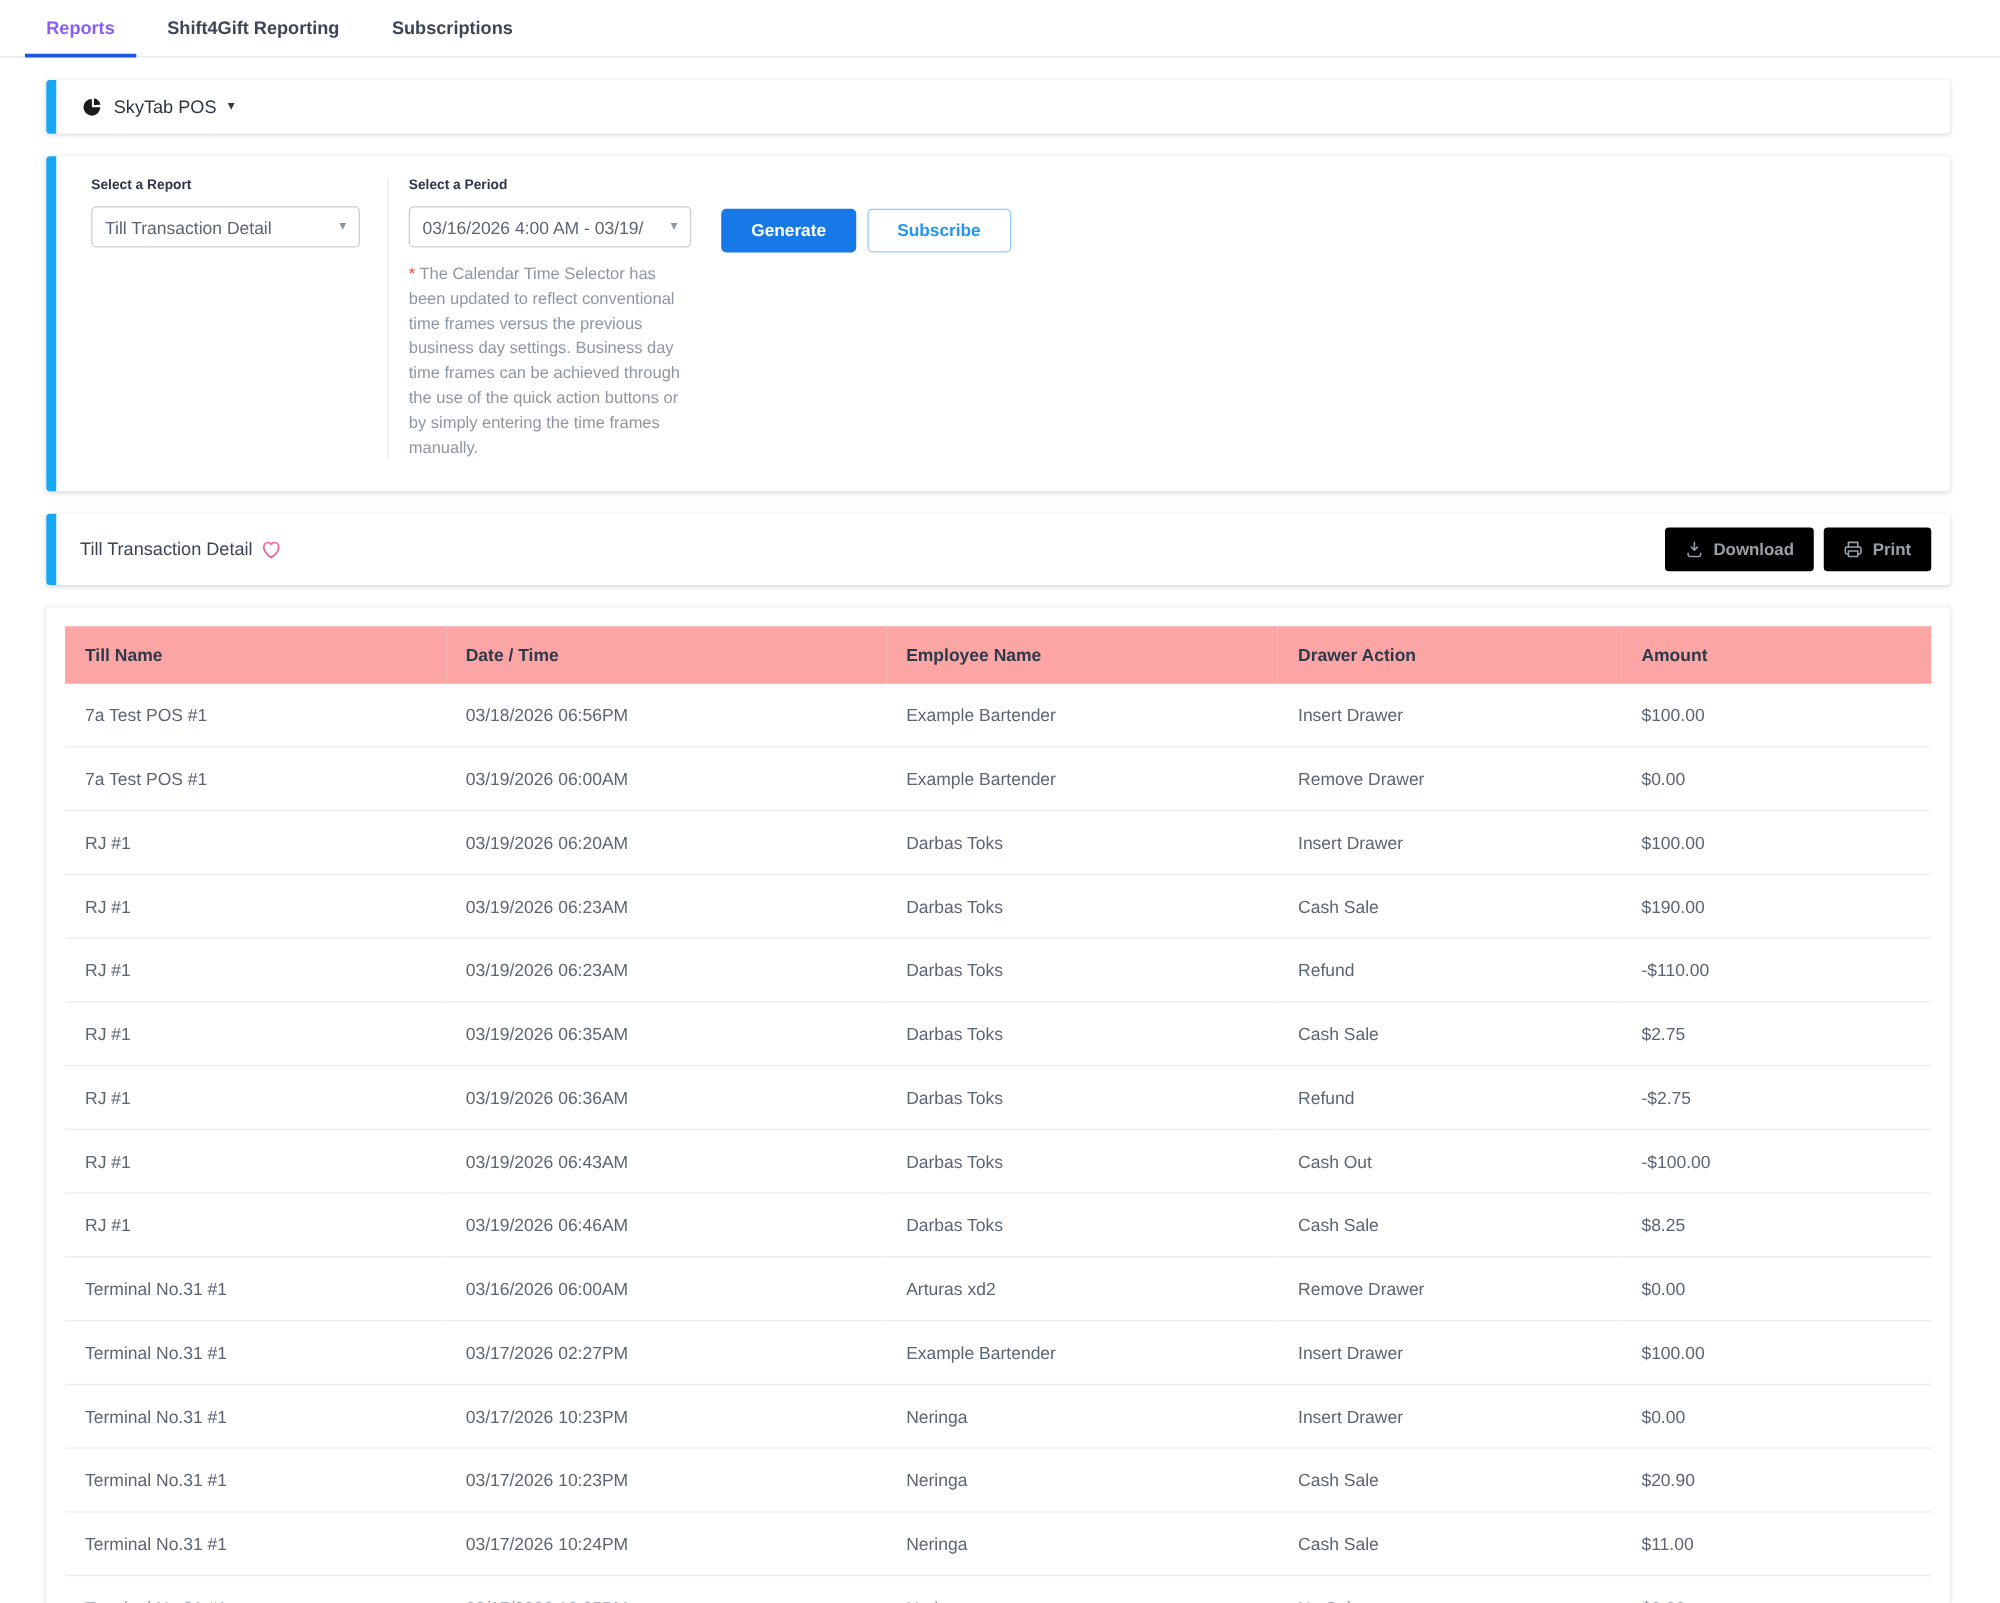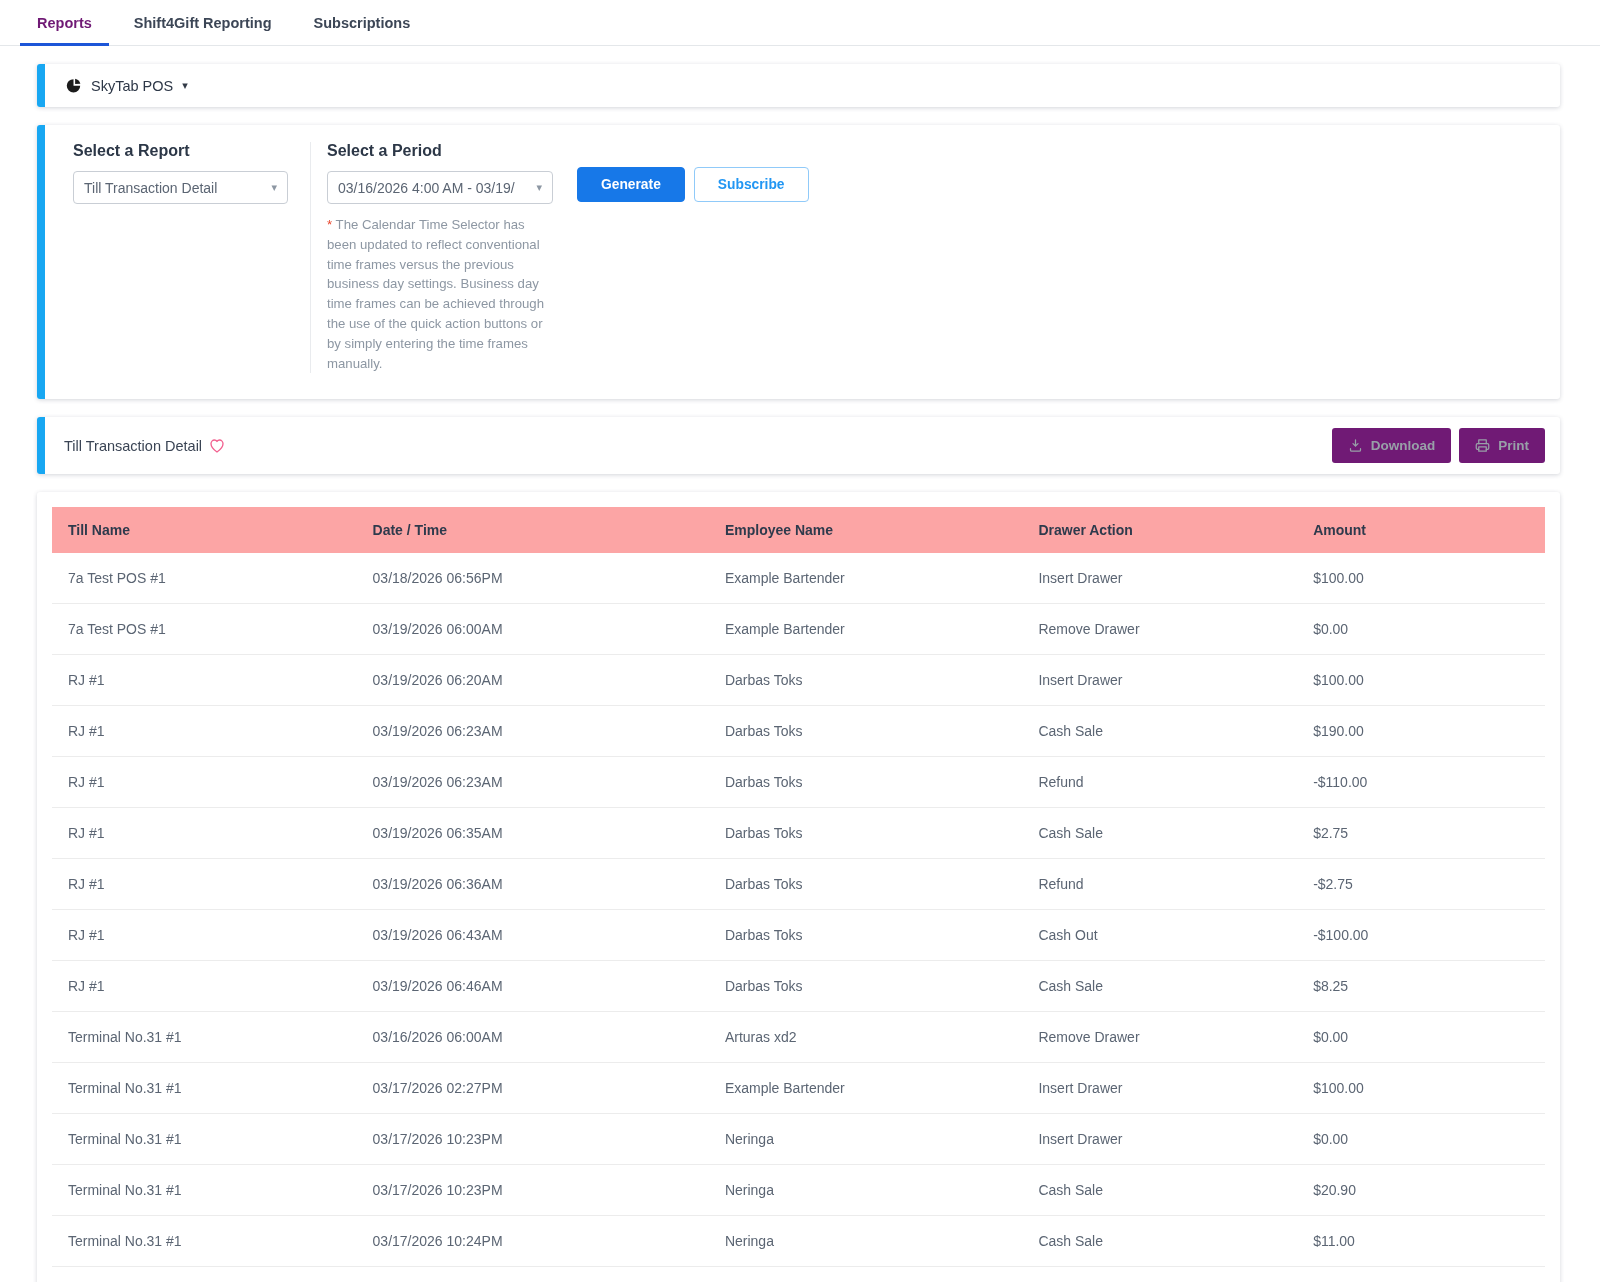--- a/index.html
+++ b/index.html
@@ -29,21 +29,21 @@
     display:flex;align-items:center;
     padding:0 17px;
     font-size:14.5px;
     font-weight:bold;
     color:#3c4656;
     position:relative;
     cursor:pointer;
     margin-right:8px;
     white-space:nowrap;
   }
-  .tab.active{color:#701a75;}
+  .tab.active{color:#8b5cf6;}
   .tab.active::after{
     content:"";
     position:absolute;left:0;right:0;bottom:-1px;
     height:3px;background:var(--tab-line);
   }
 
   
   .card{
     display:flex;
     margin:18px 40px 0 37px;
@@ -73,21 +73,21 @@
   .form-content{
     display:flex;
     align-items:flex-start;
     padding:17px 0 26px 28px;
     width:100%;
   }
   .form-col{display:flex;flex-direction:column;}
   .col-report{width:237px;padding-right:22px;}
   .col-period{width:243px;padding-left:16px;border-left:1px solid #e9ebee;}
   .form-label{
-    font-size:16px;font-weight:bold;color:#2c3747;
+    font-size:11px;font-weight:bold;color:#2c3747;
     margin-bottom:11px;
   }
   .select-box{
     height:33px;
     border:1px solid #c9ced5;
     border-radius:4px;
     display:flex;align-items:center;justify-content:space-between;
     padding:0 10px;
     font-size:14px;color:#5b6573;
     cursor:pointer;
@@ -124,21 +124,21 @@
     width:100%;
     padding:11px 15px 11px 19px;
     min-height:54px;
   }
   .title-wrap{display:flex;align-items:center;gap:7px;}
   .report-title{font-size:14.5px;color:#3a4454;}
   .heart{color:var(--pink);display:flex;align-items:center;cursor:pointer;}
   .header-period{margin-left:36px;font-size:15px;color:#3a4454;}
   .header-actions{margin-left:auto;display:flex;gap:8px;}
   .btn-gray{
-    background:#701a75;
+    background:#000000;
     color:#98a0a8;
     font-weight:bold;
     font-size:13.5px;
     border:none;border-radius:3px;
     padding:10px 16px;
     display:flex;align-items:center;gap:8px;
     cursor:pointer;
   }
   .btn-gray svg{display:block;}
 

